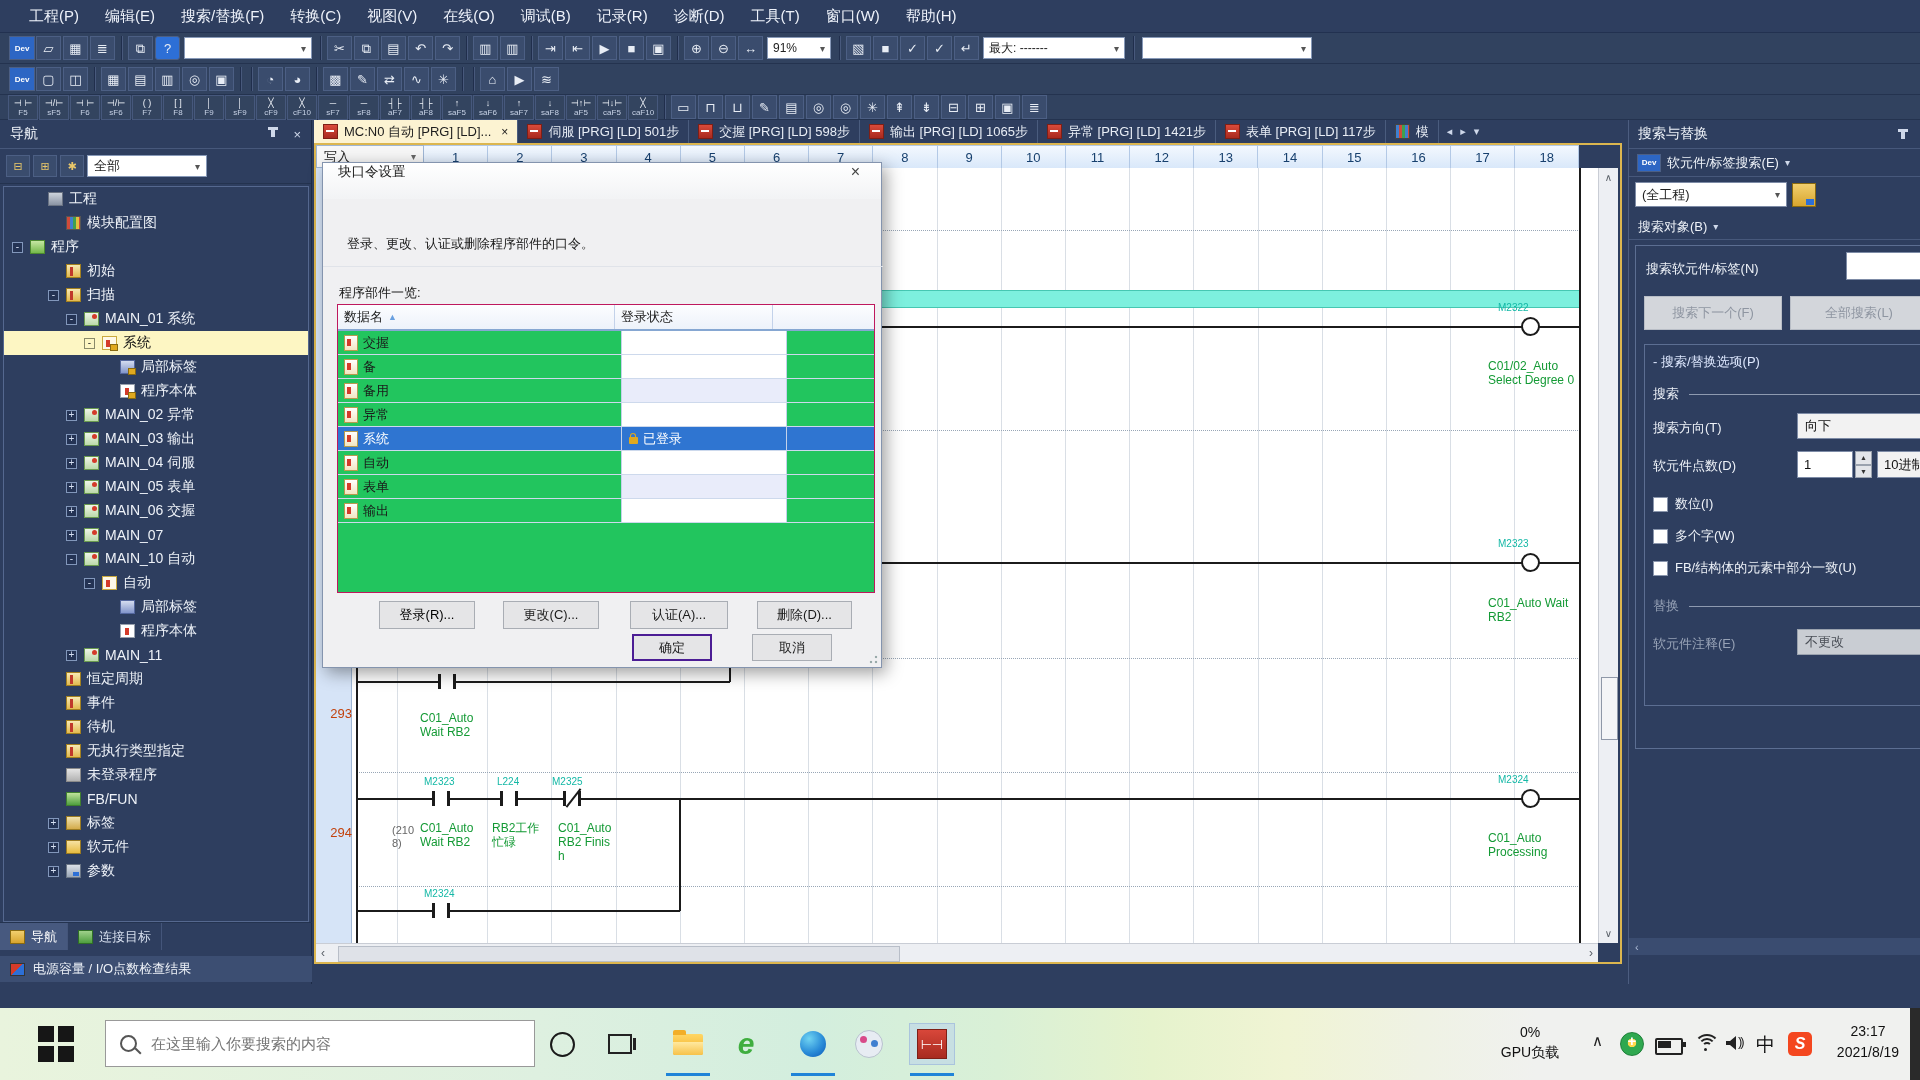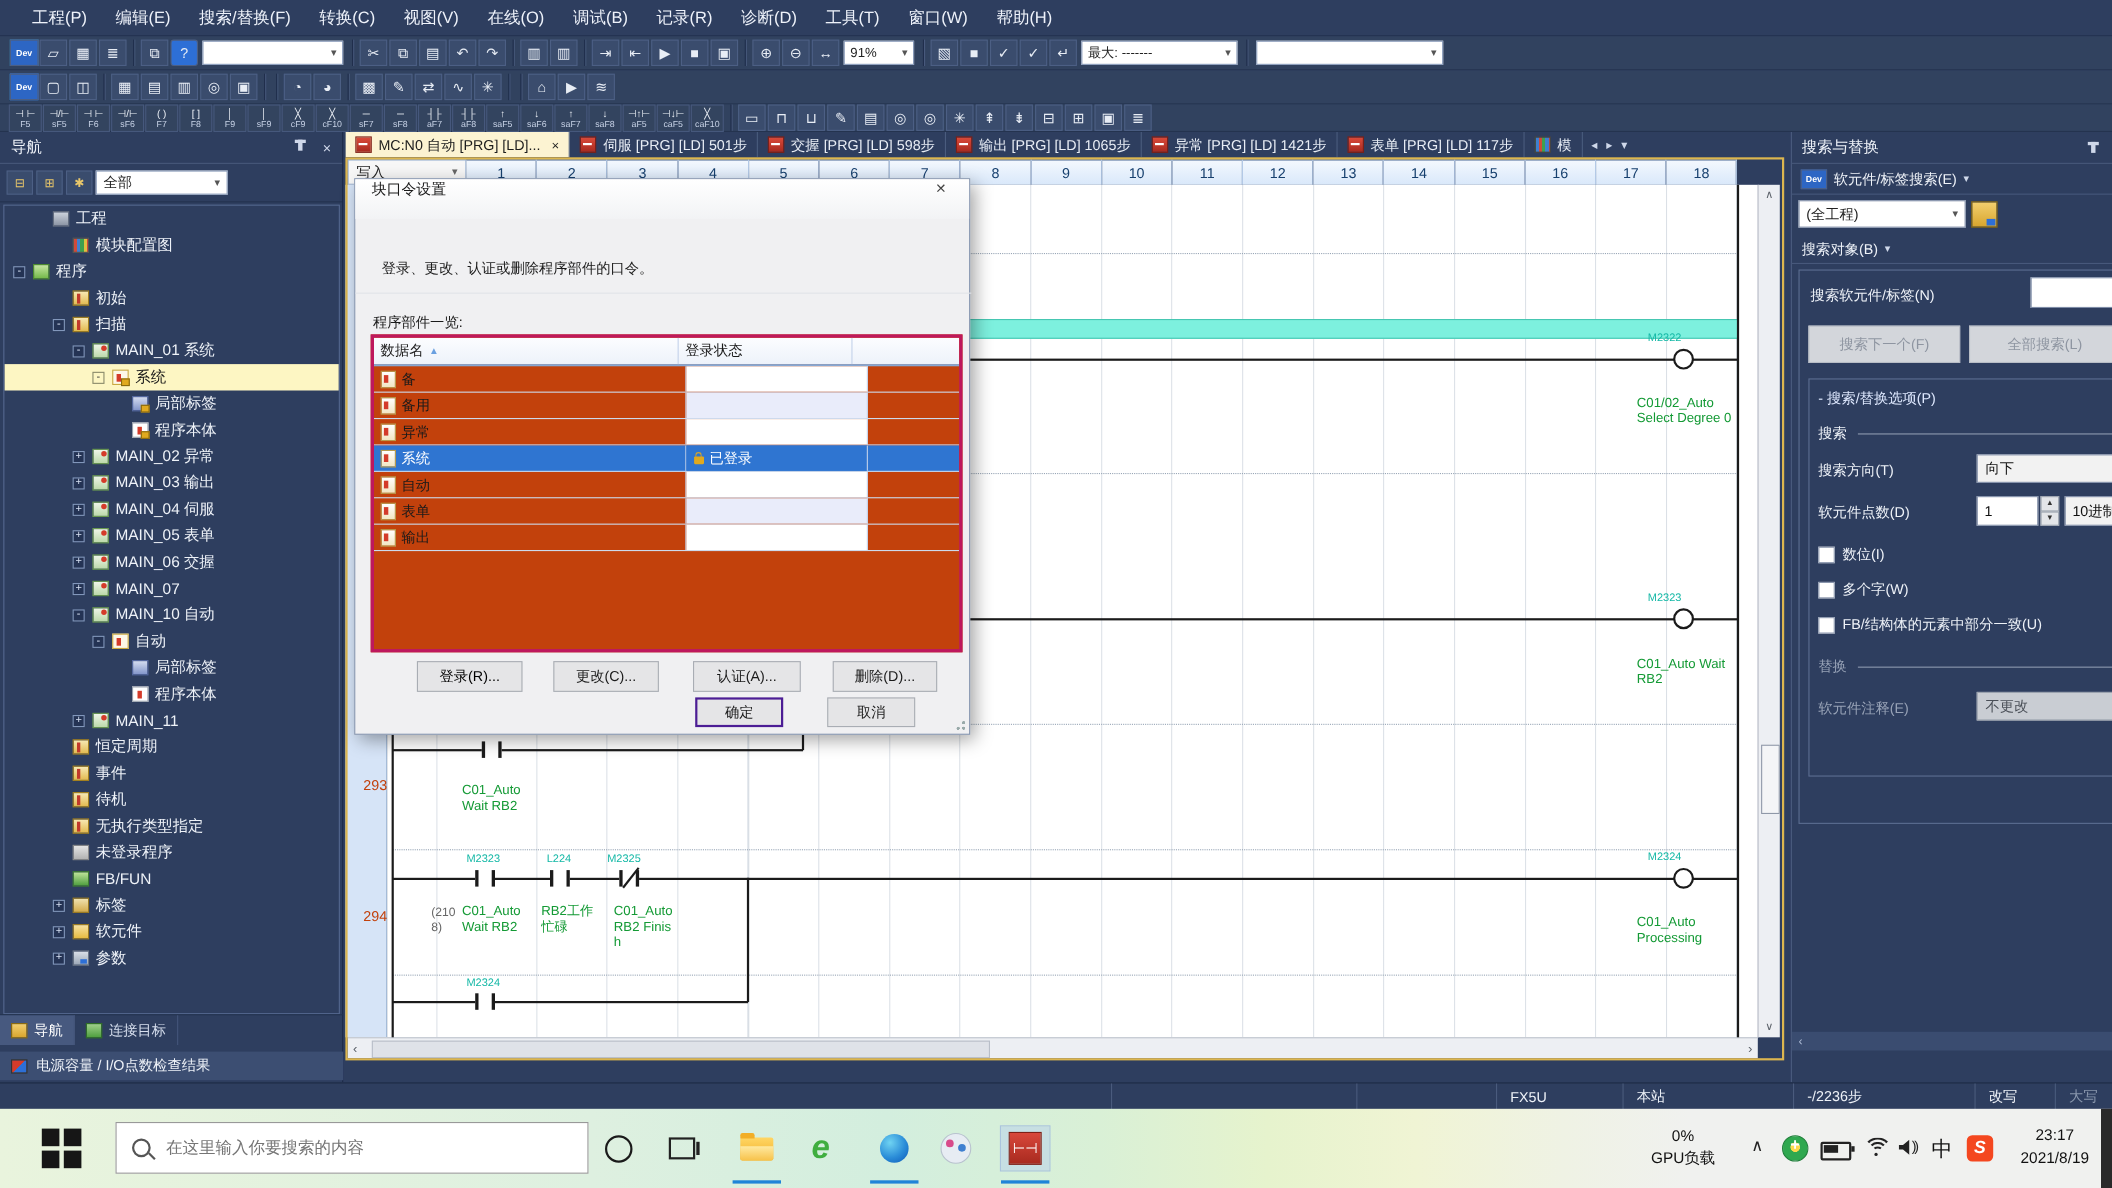--- a/index.html
+++ b/index.html
@@ -132,21 +132,21 @@
   .hthumb{position:absolute;left:22px;top:2px;width:560px;height:14px;background:#dfe2e8;border:1px solid #b8bec8}
 
   
   .dialog{position:absolute;left:322px;top:162px;width:560px;height:506px;background:#f0f0f2;border:1px solid #8494ae;
           box-shadow:4px 5px 16px rgba(0,0,0,.38);z-index:20;font-size:13px;color:#1a1a1a;box-sizing:border-box}
   .dtitle{height:36px;display:flex;align-items:flex-start;padding:0 15px;background:linear-gradient(#ffffff,#f2f3f5);font-size:13.5px}
   .dclose{margin-left:auto;font-size:16px;color:#444;padding:0 6px}
   .ddesc{position:absolute;left:24px;top:72px}
   .dhr{position:absolute;left:0;top:103px;width:560px;border-top:1px solid #e0e3e9}
   .dlabel{position:absolute;left:16px;top:121px}
-  .dlist{position:absolute;left:14px;top:141px;width:538px;height:289px;background:#c2410c;border:3px solid #be185d;box-sizing:border-box;overflow:hidden}
+  .dlist{position:absolute;left:14px;top:141px;width:538px;height:289px;background:#22c55e;border:1px solid #be185d;box-sizing:border-box;overflow:hidden}
   .dlh{display:flex;height:24px;background:linear-gradient(#fcfdff,#edf2fa);border-bottom:2px solid #86a7d2}
   .dlh .c1,.dlh .c2{display:flex;align-items:center;box-sizing:border-box}
   .c1{width:277px;border-right:1px solid #c3d2ea;padding-left:6px;gap:5px}
   .c2{width:158px;border-right:1px solid #c3d2ea;padding-left:6px}
   .sort{color:#6aa0e0;font-size:9px}
   .dlr{display:flex;height:23px;border-bottom:1px solid #cdd9ec;align-items:stretch}
   .dlr .c1,.dlr .c2{display:flex;align-items:center}
   .dlr .c2{background:#fff}
   .dlr.alt .c2{background:#e9ecfa}
   .dlr.sel{background:#2f75d1;color:#fff}
@@ -1072,20 +1072,29 @@
     <div class="dlist">
       <div class="dlh">
         <span class="c1">
             <span>数据名</span>
             <span class="sort">▲</span>
           </span>
         <span class="c2">登录状态</span>
       </div>
       <div>
 
+          <div class="dlr">
+            <span class="c1">
+              <span class="dico"></span>
+              <span>交握</span>
+            </span>
+            <span class="c2">
+              <span></span>
+            </span>
+          </div>
 
 
           <div class="dlr">
             <span class="c1">
               <span class="dico"></span>
               <span>备</span>
             </span>
             <span class="c2">
               <span></span>
             </span>
@@ -1216,30 +1225,20 @@
           </span>
         <span class="scmtlabel">软元件注释(E)</span>
         <span class="scmtcombo">不更改</span>
       </div>
     </div>
     <div class="shscroll">
         <span>‹</span>
       </div>
   </div>
 
-  <div class="statusbar">
-
-  <span class="scell p0"></span>
-      <span class="scell p1"></span>
-      <span class="scell p2">FX5U</span>
-      <span class="scell p3">本站</span>
-      <span class="scell p4">-/2236步</span>
-      <span class="scell p5">改写</span>
-      <span class="scell p6 dim">大写</span>
-    </div>
 
   <div class="taskbar">
     <div class="start"></div>
     <div class="tsearch">
       <span class="lens"></span>
       <input placeholder="在这里输入你要搜索的内容" style="">
     </div>
     <div class="ticon t-cortana">
         <span class="ring"></span>
       </div>

